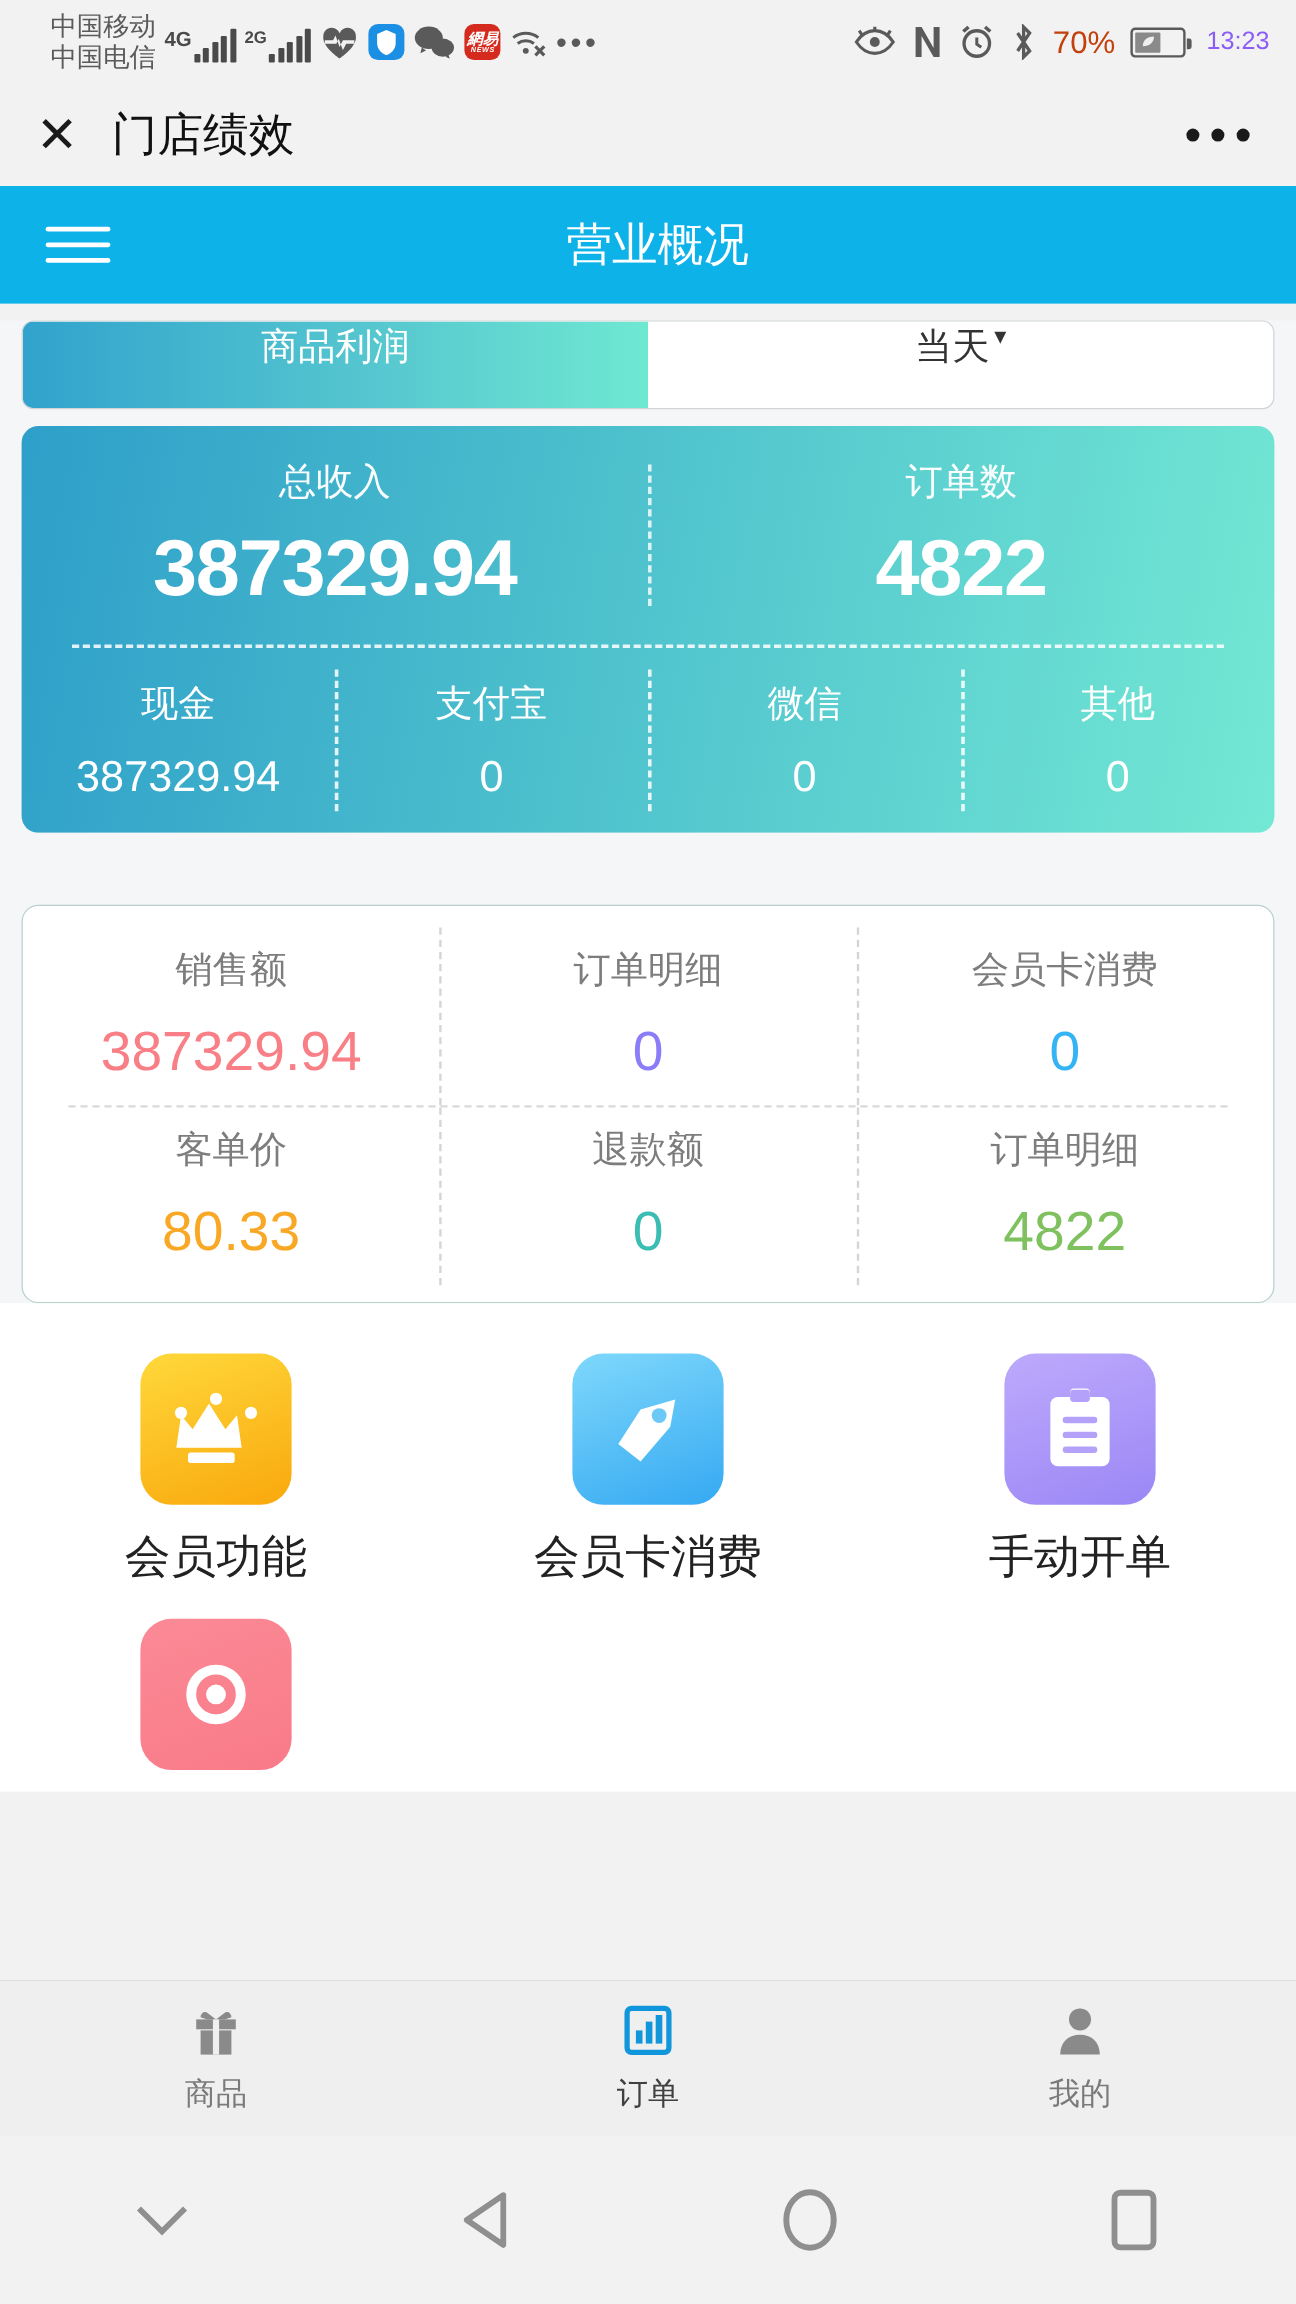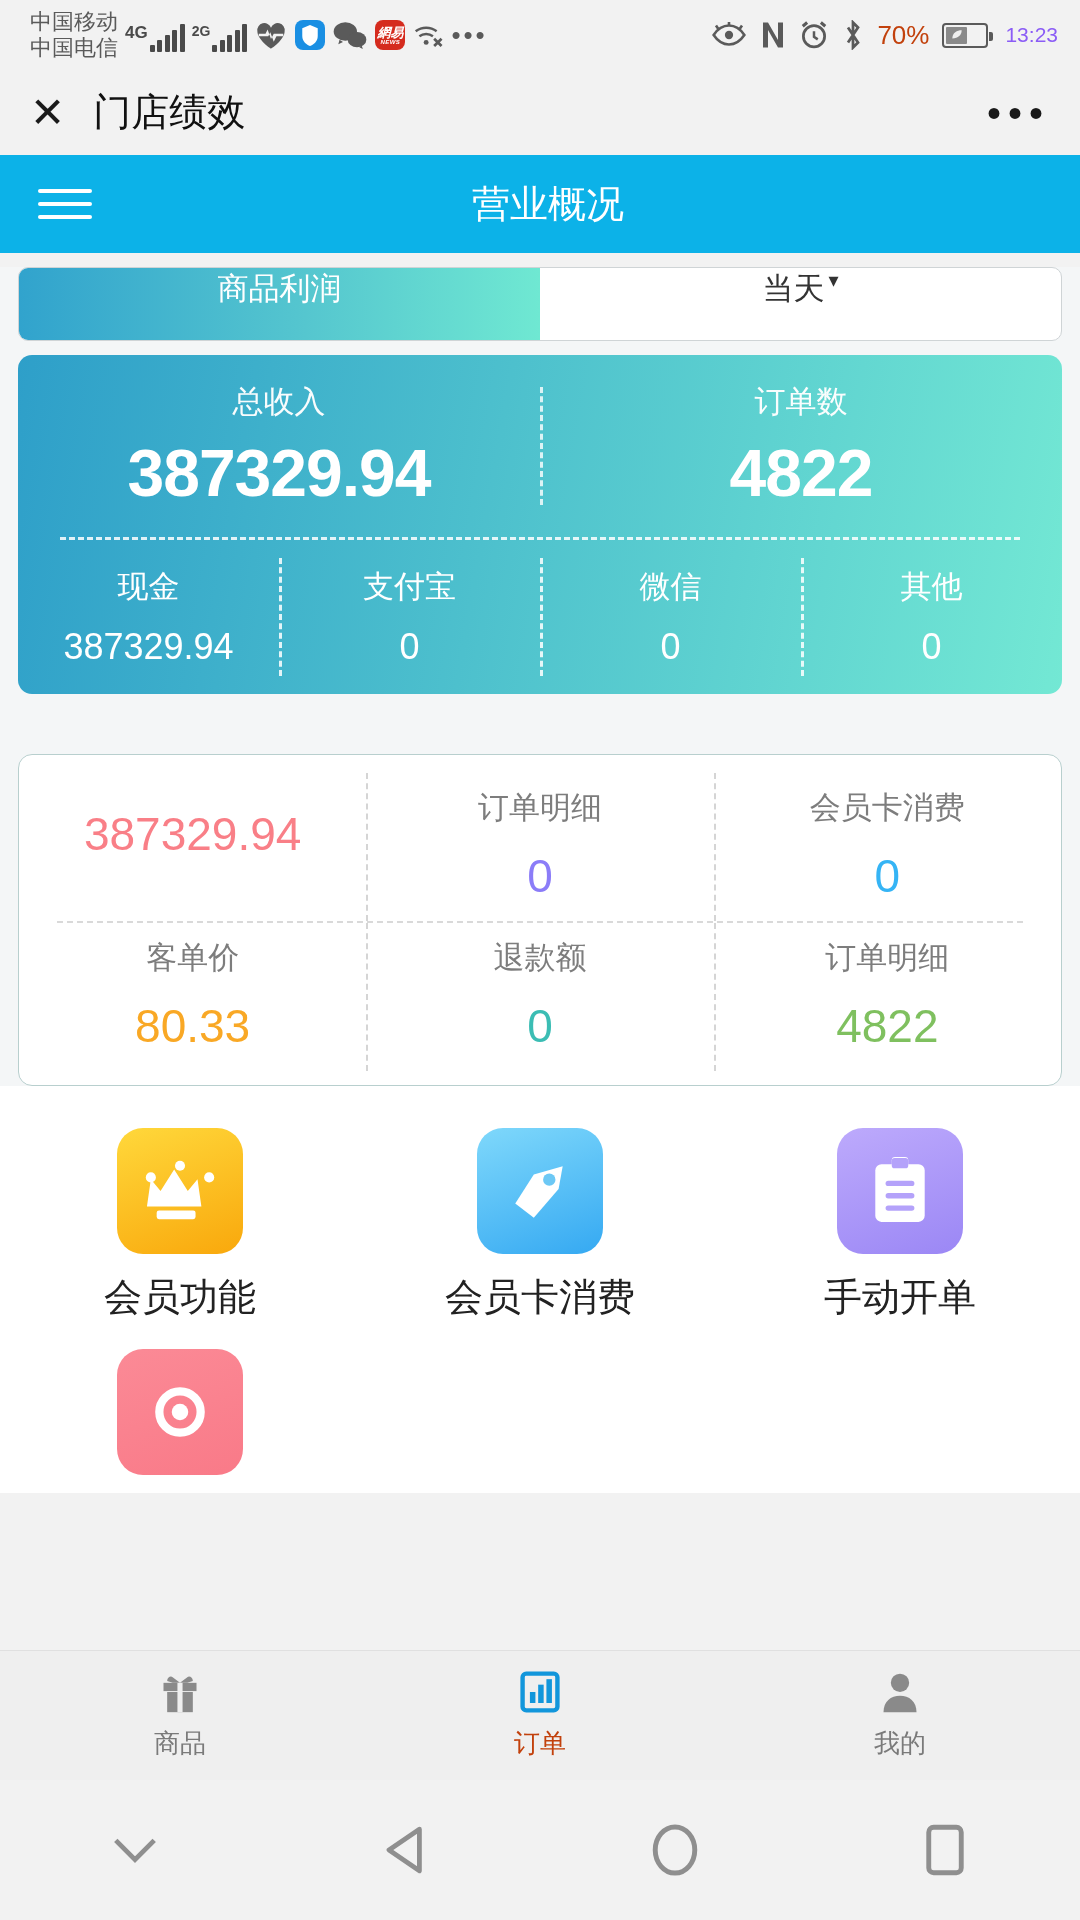--- a/index.html
+++ b/index.html
@@ -13,21 +13,21 @@
 
   
   .statusbar {
     height:70px; background:#f2f2f2;
     display:flex; align-items:center; justify-content:space-between;
     padding:0 22px;
   }
   .sb-left { display:flex; align-items:center; gap:7px; }
   .carriers {
     display:flex; flex-direction:column; justify-content:center;
-    font-size:22px; color:#5a5a5a; line-height:1.18; margin-left:8px;
+    font-size:22px; color:#5a5a5a; line-height:1.18; margin-left:20px;
   }
   .sig-group { display:flex; align-items:flex-end; gap:2px; position:relative; padding-top:6px;}
   .sig-label { font-size:17px; font-weight:bold; color:#4a4a4a; align-self:flex-start; line-height:1;}
   .sig-label.small { font-size:14px; }
   .bars { display:flex; align-items:flex-end; gap:2.5px; height:28px; }
   .bars i { display:block; width:5px; background:#4a4a4a; border-radius:1px; }
   .bars i:nth-child(1){height:7px;} .bars i:nth-child(2){height:12px;}
   .bars i:nth-child(3){height:17px;} .bars i:nth-child(4){height:22px;}
   .bars i:nth-child(5){height:28px;}
   .sb-icon { display:flex; align-items:center; justify-content:center;font-style:italic; }
@@ -115,21 +115,21 @@
   .gicon { width:126px; height:126px; border-radius:26px;
            display:flex; align-items:center; justify-content:center; }
   .glabel { font-size:38px; color:#222; margin-top:18px; }
 
   
   .bottomnav { position:absolute; left:0; right:0; bottom:140px; height:130px;
                background:#efefef; border-top:1px solid #e0e0e0;
                display:flex; align-items:center; }
   .nav-item { flex:1; display:flex; flex-direction:column; align-items:center; gap:8px; }
   .nav-label { font-size:26px; color:#7a7a7a; }
-  .nav-item.active .nav-label { color:#c2410c; }
+  .nav-item.active .nav-label { color:#404040; }
 
   
   .sysnav { position:absolute; left:0; right:0; bottom:0; height:140px;
             background:#f2f2f2; display:flex; align-items:center; }
   .sys-btn { flex:1; display:flex; align-items:center; justify-content:center; }
 </style>
 </head>
 <body>
 
 <div class="statusbar">
@@ -298,20 +298,21 @@
         <div class="pay-value">0</div>
       </div>
     </div>
   </div>
 
   <div class="gap"></div>
 
   <div class="metrics">
     <div class="mrow">
       <div class="mcell">
+        <div class="mlabel">销售额</div>
         <div class="mvalue" style="color:#f97f87">387329.94</div>
       </div>
       <div class="mcell">
         <div class="mlabel">订单明细</div>
         <div class="mvalue" style="color:#8b7cf8">0</div>
       </div>
       <div class="mcell">
         <div class="mlabel">会员卡消费</div>
         <div class="mvalue" style="color:#35b4f5">0</div>
       </div>

